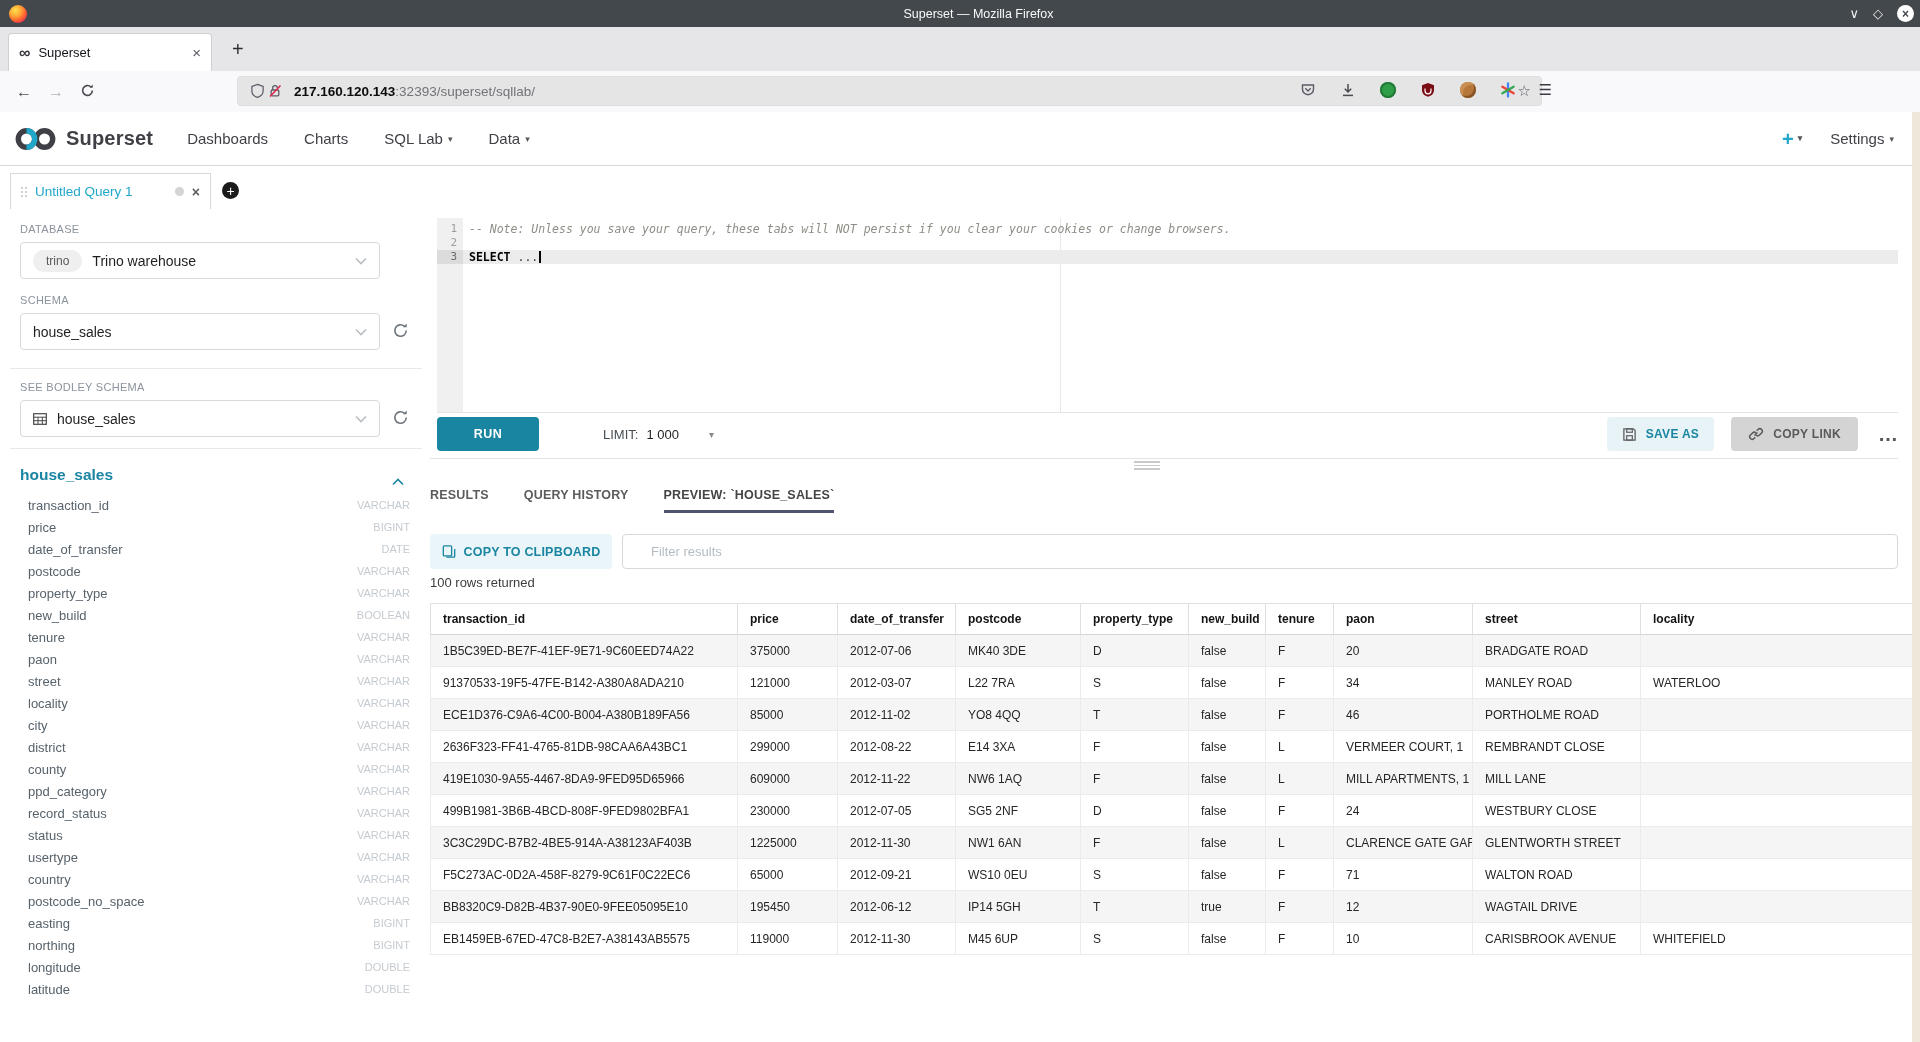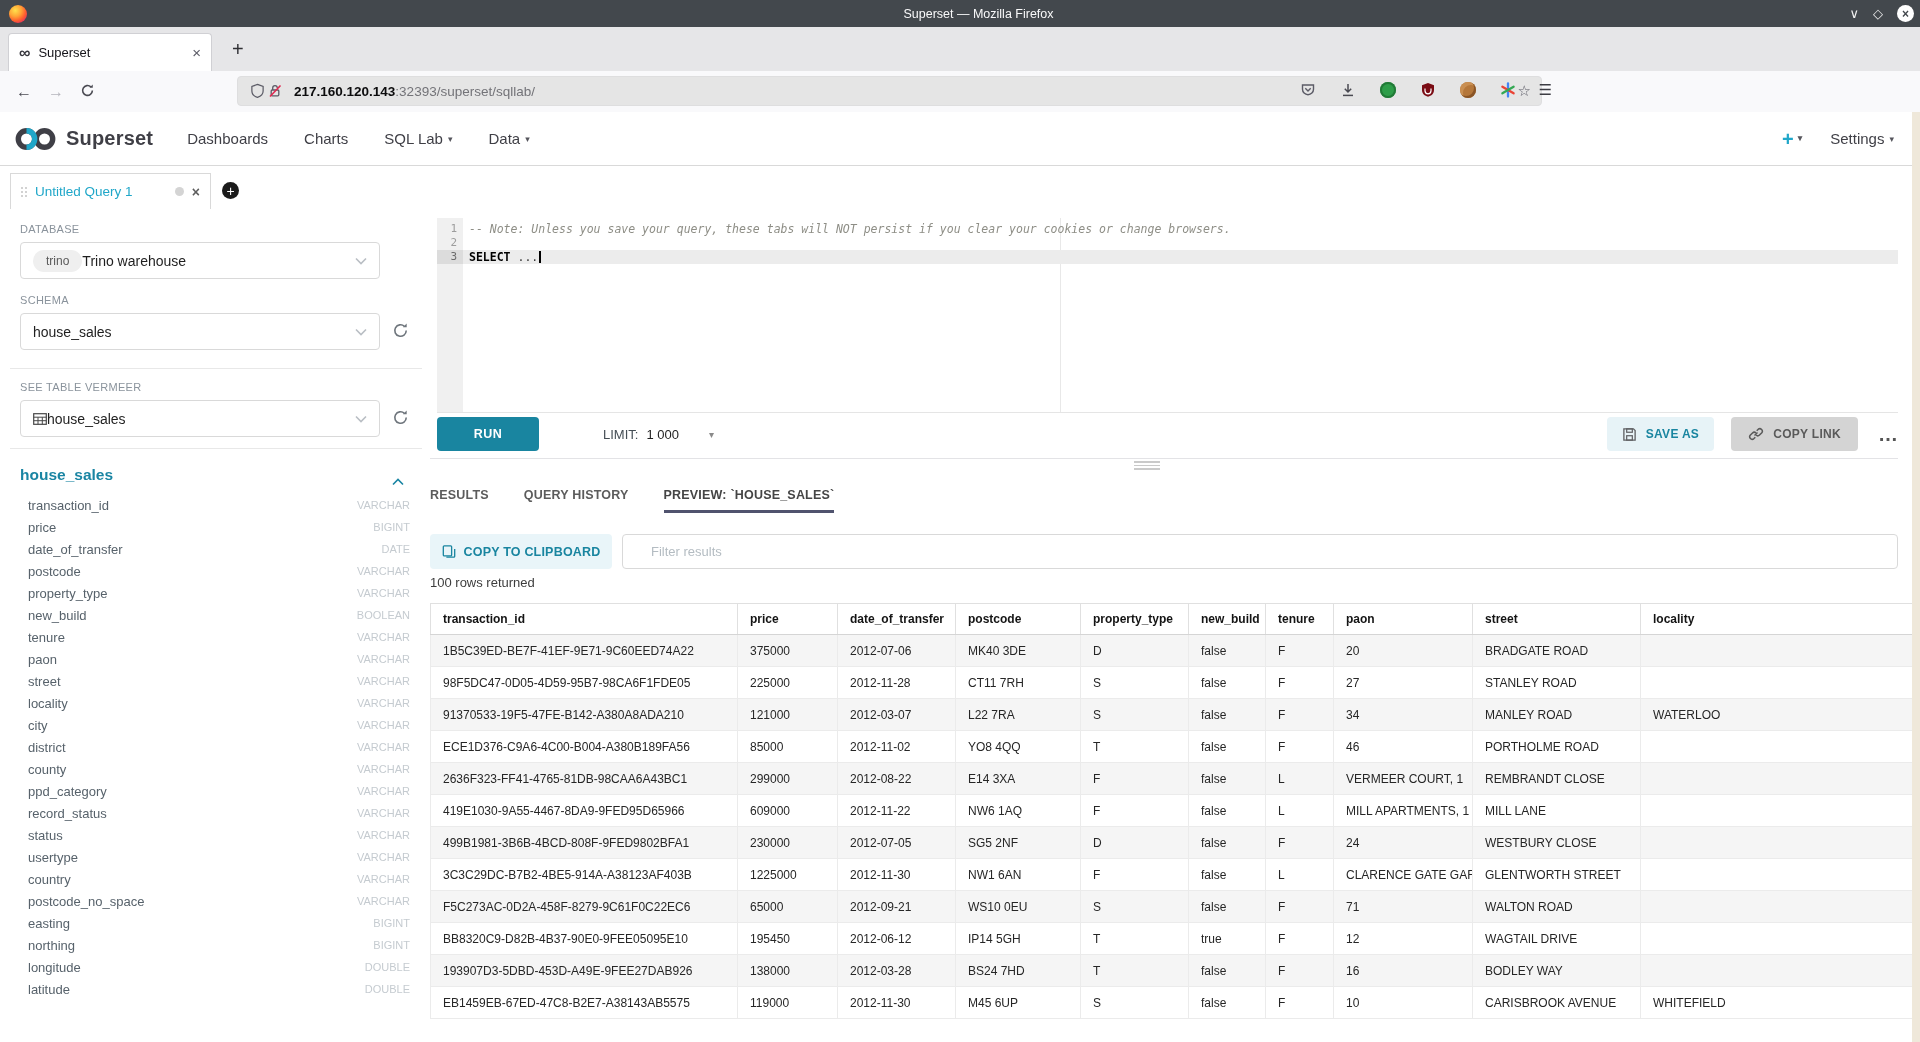--- a/index.html
+++ b/index.html
@@ -55,21 +55,21 @@
   .grip{display:grid;grid-template-columns:2px 2px;grid-auto-rows:2px;gap:2px;}
   .grip i{width:2px;height:2px;background:#c3c3c3;border-radius:50%;}
   .qtab-title{font-size:13.5px;color:#20a7c9;flex:1;white-space:nowrap;}
   .qtab-dot{width:9px;height:9px;border-radius:50%;background:#d4d4d4;}
   .qtab-close{color:#5f5f5f;font-size:14px;font-weight:bold;}
   .addtab{position:absolute;left:222px;top:182px;width:17px;height:17px;border-radius:50%;background:#1b1b1b;
           color:#fff;display:flex;align-items:center;justify-content:center;font-size:14px;line-height:1;}
   
   .slabel{position:absolute;font-size:11px;color:#8a939c;letter-spacing:.3px;}
   .sel{position:absolute;width:360px;height:37px;background:#fff;border:1px solid #d9d9d9;border-radius:4px;
-       display:flex;align-items:center;padding:0 12px;box-sizing:border-box;gap:0;}
+       display:flex;align-items:center;padding:0 12px;box-sizing:border-box;gap:10px;}
   .sel-val{font-size:14px;color:#1f1f1f;flex:1;white-space:nowrap;overflow:hidden;}
   .pill{background:#efefef;border-radius:16px;font-size:12px;color:#5a5a5a;padding:4px 13px;}
   .refresh{position:absolute;width:17px;height:17px;}
   .divider{position:absolute;left:10px;width:412px;height:1px;background:#e8e8e8;}
   .tbl-title{position:absolute;left:20px;top:466px;font-size:15.5px;font-weight:bold;color:#1a85a3;}
   .tbl-collapse{position:absolute;left:392px;top:472px;}
   .scols{position:absolute;left:20px;top:494px;width:390px;}
   .scol{height:22px;display:flex;align-items:center;justify-content:space-between;padding-left:8px;}
   .scol span{font-size:13px;color:#57626b;}
   .scol .scol-type{font-size:11px;color:#c5cbd0;}
@@ -284,21 +284,21 @@
   </div>
   <span class="refresh" style="left:392px;top:322px;">
     <svg width="17" height="17" viewBox="0 0 16 16">
         <path d="M13.4 8a5.4 5.4 0 1 1-1.7-3.9" fill="none" stroke="#6e757c" stroke-width="1.5"></path>
         <path d="M13.8 1.5v3.4h-3.4z" fill="#6e757c"></path>
       </svg>
   </span>
 
   <div class="divider" style="top:368px;"></div>
 
-  <span class="slabel" style="left:20px;top:381px;">SEE TABLE VERMEER</span>
+  <span class="slabel" style="left:20px;top:381px;">SEE BODLEY SCHEMA</span>
   <div class="sel" style="left:20px;top:400px;">
     <svg width="14" height="14" viewBox="0 0 14 14">
         <rect x="0.7" y="1.7" width="12.6" height="10.6" fill="none" stroke="#484848" stroke-width="1.2"></rect>
         <path d="M.7 5.2h12.6M.7 8.7h12.6M5 5.2v7.1M9.3 5.2v7.1" stroke="#484848" stroke-width="1"></path>
       </svg>
     <span class="sel-val">house_sales</span>
     <svg width="12" height="8" viewBox="0 0 12 8">
         <path d="M1 1.5l5 5 5-5" stroke="#b9bec4" stroke-width="1.6" fill="none"></path>
       </svg>
   </div>
@@ -512,32 +512,20 @@
             <td>2012-07-06</td>
             <td>MK40 3DE</td>
             <td>D</td>
             <td>false</td>
             <td>F</td>
             <td>20</td>
             <td>BRADGATE ROAD</td>
             <td></td>
           </tr>
           <tr>
-            <td>98F5DC47-0D05-4D59-95B7-98CA6F1FDE05</td>
-            <td>225000</td>
-            <td>2012-11-28</td>
-            <td>CT11 7RH</td>
-            <td>S</td>
-            <td>false</td>
-            <td>F</td>
-            <td>27</td>
-            <td>STANLEY ROAD</td>
-            <td></td>
-          </tr>
-          <tr>
             <td>91370533-19F5-47FE-B142-A380A8ADA210</td>
             <td>121000</td>
             <td>2012-03-07</td>
             <td>L22 7RA</td>
             <td>S</td>
             <td>false</td>
             <td>F</td>
             <td>34</td>
             <td>MANLEY ROAD</td>
             <td>WATERLOO</td>
@@ -620,32 +608,20 @@
             <td>2012-06-12</td>
             <td>IP14 5GH</td>
             <td>T</td>
             <td>true</td>
             <td>F</td>
             <td>12</td>
             <td>WAGTAIL DRIVE</td>
             <td></td>
           </tr>
           <tr>
-            <td>193907D3-5DBD-453D-A49E-9FEE27DAB926</td>
-            <td>138000</td>
-            <td>2012-03-28</td>
-            <td>BS24 7HD</td>
-            <td>T</td>
-            <td>false</td>
-            <td>F</td>
-            <td>16</td>
-            <td>BODLEY WAY</td>
-            <td></td>
-          </tr>
-          <tr>
             <td>EB1459EB-67ED-47C8-B2E7-A38143AB5575</td>
             <td>119000</td>
             <td>2012-11-30</td>
             <td>M45 6UP</td>
             <td>S</td>
             <td>false</td>
             <td>F</td>
             <td>10</td>
             <td>CARISBROOK AVENUE</td>
             <td>WHITEFIELD</td>

